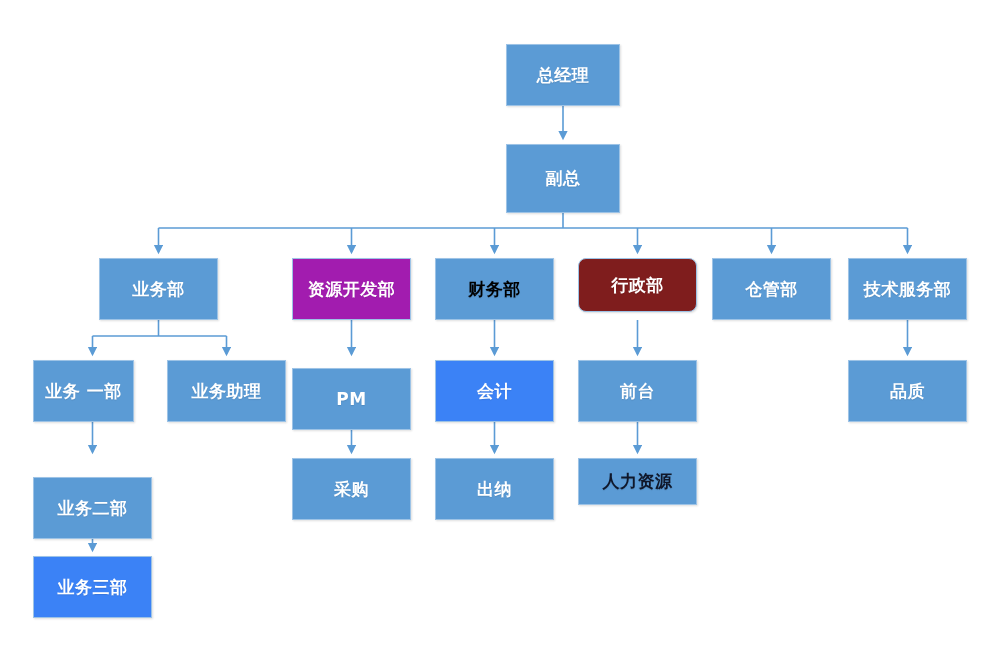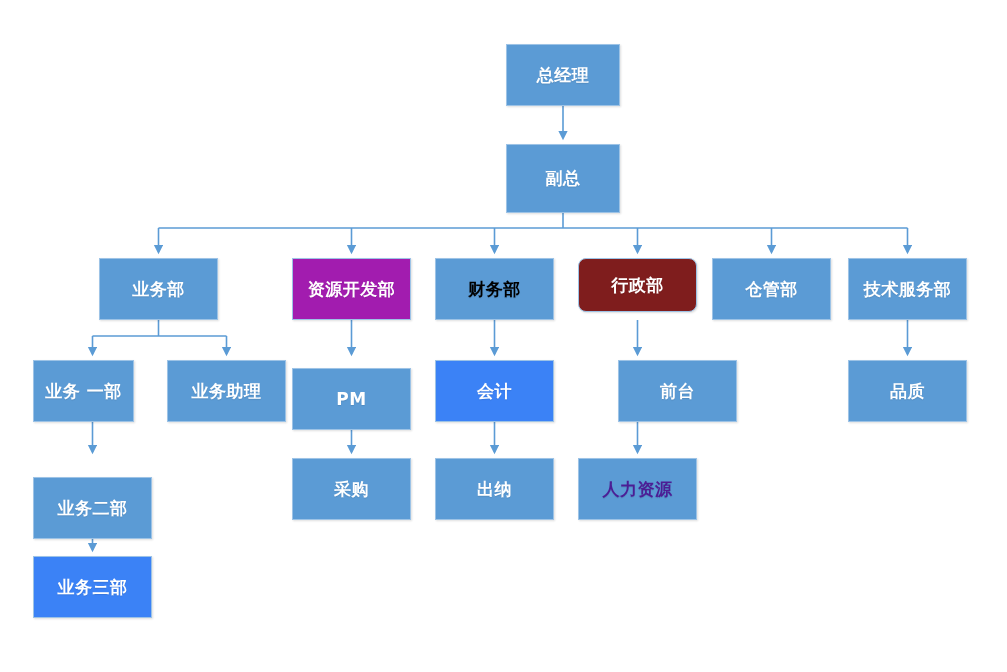--- a/index.html
+++ b/index.html
@@ -87,21 +87,21 @@
       <div class="node" style="left: 99px; top: 258px; width: 119px; height: 62px; background: rgb(91, 155, 213); border-color: rgb(157, 195, 230); color: rgb(255, 255, 255);"><span>业务部</span></div>
       <div class="node" style="left: 292px; top: 258px; width: 119px; height: 62px; background: #a21caf; border-color: rgb(157, 195, 230); color: rgb(255, 255, 255);"><span>资源开发部</span></div>
       <div class="node" style="left: 435px; top: 258px; width: 119px; height: 62px; background: rgb(91, 155, 213); border-color: rgb(157, 195, 230); color: #000000;"><span>财务部</span></div>
       <div class="node" style="left: 578px; top: 258px; width: 119px; height: 54px; background: #7f1d1d; border-color: rgb(157, 195, 230); color: rgb(255, 255, 255); border-radius: 8px;"><span>行政部</span></div>
       <div class="node" style="left: 712px; top: 258px; width: 119px; height: 62px; background: rgb(91, 155, 213); border-color: rgb(157, 195, 230); color: rgb(255, 255, 255);"><span>仓管部</span></div>
       <div class="node" style="left: 848px; top: 258px; width: 119px; height: 62px; background: rgb(91, 155, 213); border-color: rgb(157, 195, 230); color: rgb(255, 255, 255);"><span>技术服务部</span></div>
       <div class="node" style="left: 33px; top: 360px; width: 101px; height: 62px; background: rgb(91, 155, 213); border-color: rgb(157, 195, 230); color: rgb(255, 255, 255);"><span>业务 一部</span></div>
       <div class="node" style="left: 167px; top: 360px; width: 119px; height: 62px; background: rgb(91, 155, 213); border-color: rgb(157, 195, 230); color: rgb(255, 255, 255);"><span>业务助理</span></div>
       <div class="node" style="left: 292px; top: 360px; width: 119px; height: 62px; background: rgb(91, 155, 213); border-color: rgb(157, 195, 230); color: rgb(255, 255, 255); margin-top: 8px;"><span>PM</span></div>
       <div class="node" style="left: 435px; top: 360px; width: 119px; height: 62px; background: #3b82f6; border-color: rgb(157, 195, 230); color: rgb(255, 255, 255);"><span>会计</span></div>
-      <div class="node" style="left: 578px; top: 360px; width: 119px; height: 62px; background: rgb(91, 155, 213); border-color: rgb(157, 195, 230); color: rgb(255, 255, 255); margin-left: 40px;"><span>前台</span></div>
+      <div class="node" style="left: 578px; top: 360px; width: 119px; height: 62px; background: rgb(91, 155, 213); border-color: rgb(157, 195, 230); color: rgb(255, 255, 255);"><span>前台</span></div>
       <div class="node" style="left: 848px; top: 360px; width: 119px; height: 62px; background: rgb(91, 155, 213); border-color: rgb(157, 195, 230); color: rgb(255, 255, 255);"><span>品质</span></div>
       <div class="node" style="left: 33px; top: 458px; width: 119px; height: 62px; background: rgb(91, 155, 213); border-color: rgb(157, 195, 230); color: rgb(255, 255, 255); margin-top: 19px;"><span>业务二部</span></div>
       <div class="node" style="left: 292px; top: 458px; width: 119px; height: 62px; background: rgb(91, 155, 213); border-color: rgb(157, 195, 230); color: rgb(255, 255, 255);"><span>采购</span></div>
       <div class="node" style="left: 435px; top: 458px; width: 119px; height: 62px; background: rgb(91, 155, 213); border-color: rgb(157, 195, 230); color: rgb(255, 255, 255);"><span>出纳</span></div>
-      <div class="node" style="left: 578px; top: 458px; width: 119px; height: 62px; background: rgb(91, 155, 213); border-color: rgb(157, 195, 230); color: #4c1d95; text-align: right;"><span>人力资源</span></div>
+      <div class="node" style="left: 578px; top: 458px; width: 119px; height: 47px; background: rgb(91, 155, 213); border-color: rgb(157, 195, 230); color: #0f172a; text-align: right;"><span>人力资源</span></div>
       <div class="node" style="left: 33px; top: 556px; width: 119px; height: 62px; background: #3b82f6; border-color: rgb(157, 195, 230); color: rgb(255, 255, 255);"><span>业务三部</span></div>
     </div>
 </div>
 
 </body></html>

